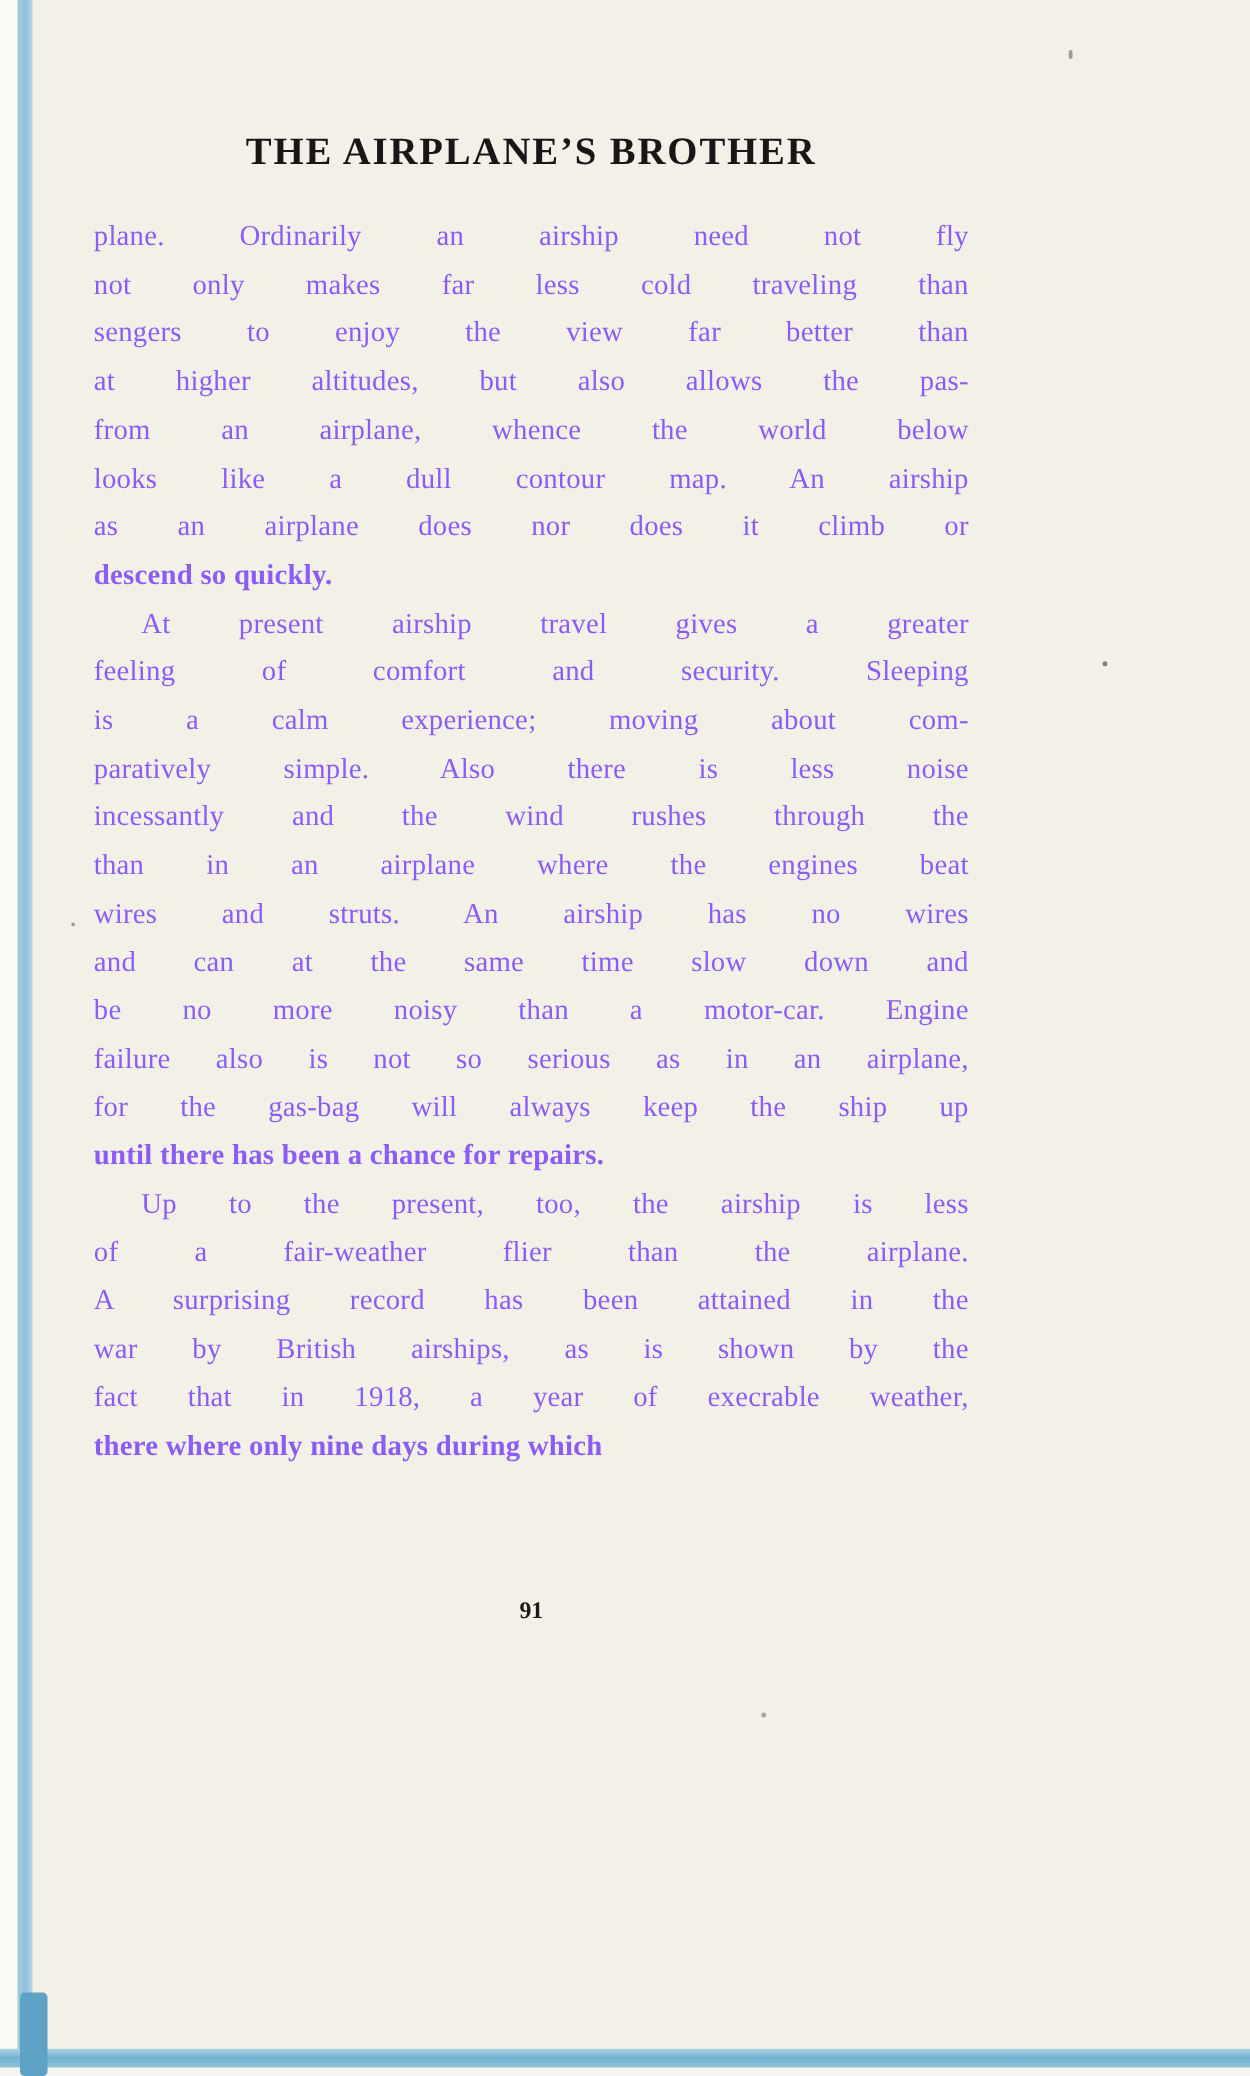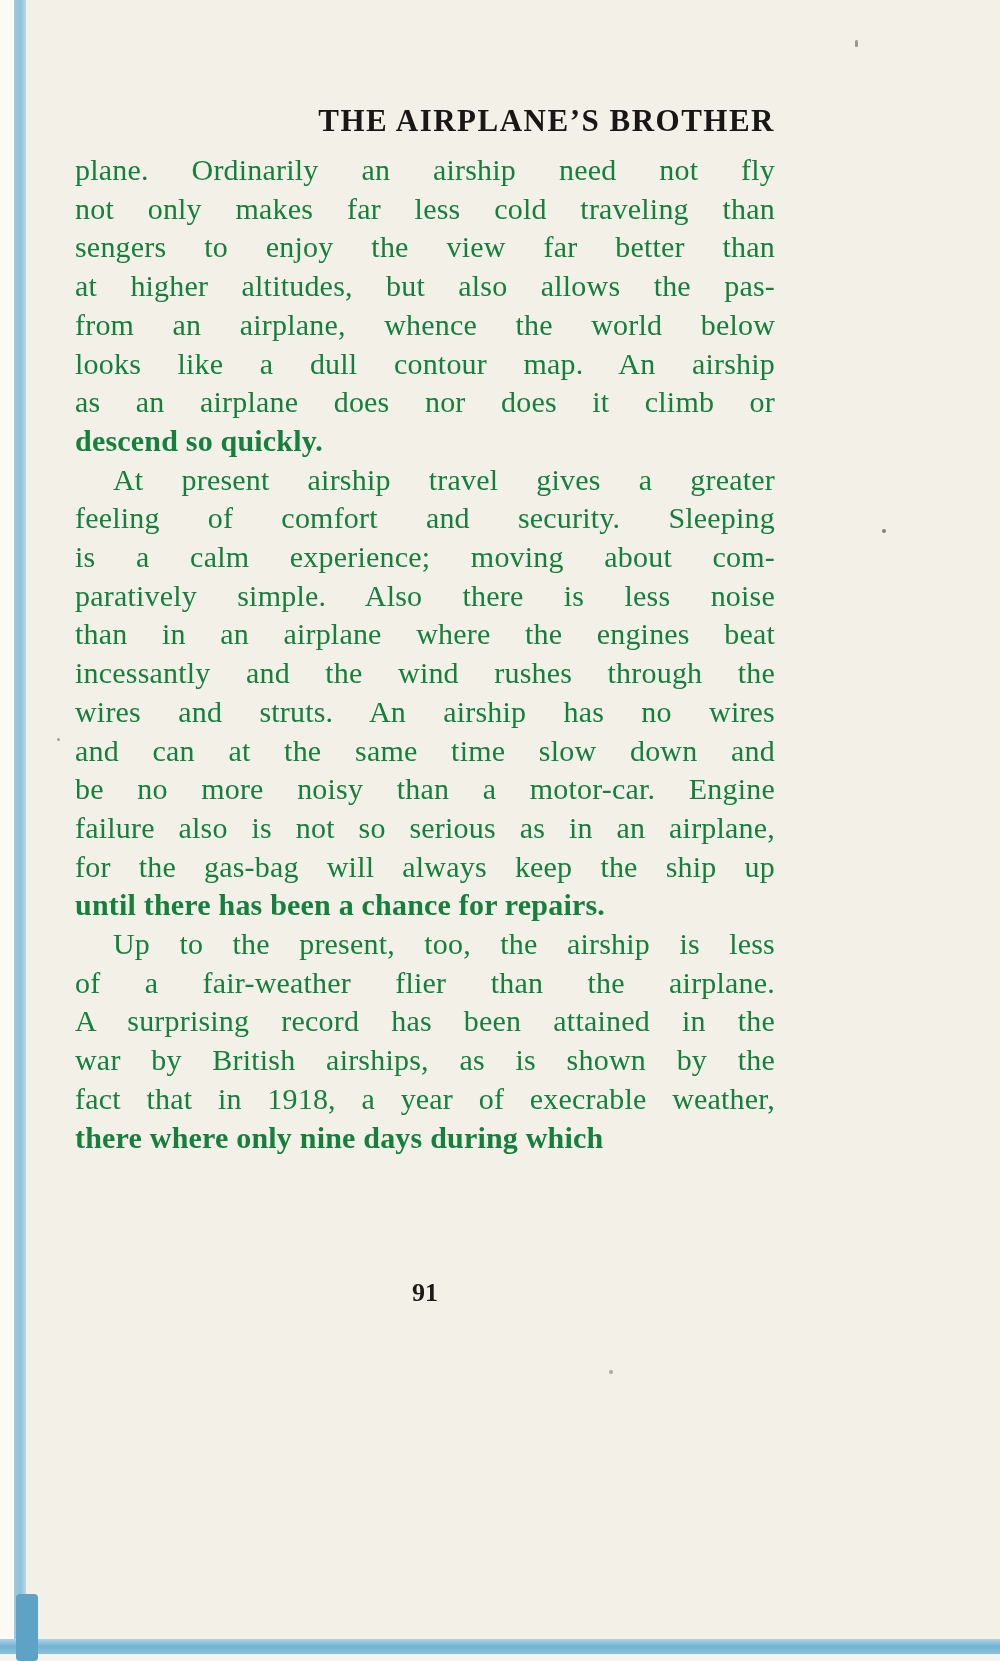--- a/index.html
+++ b/index.html
@@ -39,48 +39,48 @@
   .speck { position: absolute; background: #55504a; border-radius: 50%; }
   .speck.s1 { left: 855px; top: 40px;  width: 3px; height: 7px; opacity: .55; border-radius: 2px; }
   .speck.s2 { left: 882px; top: 529px; width: 4px; height: 4px; opacity: .7; }
   .speck.s3 { left: 57px;  top: 738px; width: 3px; height: 3px; opacity: .5; }
   .speck.s4 { left: 609px; top: 1370px; width: 4px; height: 4px; opacity: .45; }
 
   
   .title {
     position: absolute;
     left: 75px; top: 103px; width: 700px;
-    text-align: right;
+    text-align: center;
     font-size: 31px;
     font-weight: 700;
     letter-spacing: 1.5px;
     color: #181715;
     white-space: nowrap;
   }
   .body-text {
     position: absolute;
-    left: 75px; top: 151px; width: 700px;
-    color: #15803d;
-    font-size: 30px;
+    left: 75px; top: 170px; width: 700px;
+    color: #8b5cf6;
+    font-size: 23px;
     line-height: 38.7px;
   }
   .paragraph { }
   .line {
     text-align: justify;
     text-align-last: justify;
     white-space: normal;
     letter-spacing: 0.2px;
   }
   .line.last { text-align-last: left; font-weight: bold; }
   .line.indent { padding-left: 38px; }
   .page-number {
     position: absolute;
     left: 75px; top: 1278px; width: 700px;
     text-align: center;
-    font-size: 26px;
+    font-size: 19px;
     font-weight: 700;
     color: #1b1a18;
   }
 </style>
 </head>
 <body>
 
 <div class="scan-page">
 
   <div class="edge-left-white"></div>
@@ -105,22 +105,22 @@
         <div class="line">from an airplane, whence the world below</div>
         <div class="line">looks like a dull contour map.  An airship</div>
         <div class="line">as an airplane does nor does it climb or</div>
         <div class="line last">descend so quickly.</div>
       </div>
       <div class="paragraph">
         <div class="line indent">At present airship travel gives a greater</div>
         <div class="line">feeling of comfort and security.  Sleeping</div>
         <div class="line">is a calm experience; moving about com-</div>
         <div class="line">paratively simple.  Also there is less noise</div>
+        <div class="line">incessantly and the wind rushes through the</div>
         <div class="line">than in an airplane where the engines beat</div>
-        <div class="line">incessantly and the wind rushes through the</div>
         <div class="line">wires and struts.  An airship has no wires</div>
         <div class="line">and can at the same time slow down and</div>
         <div class="line">be no more noisy than a motor-car.  Engine</div>
         <div class="line">failure also is not so serious as in an airplane,</div>
         <div class="line">for the gas-bag will always keep the ship up</div>
         <div class="line last">until there has been a chance for repairs.</div>
       </div>
       <div class="paragraph">
         <div class="line indent">Up to the present, too, the airship is less</div>
         <div class="line">of a fair-weather flier than the airplane.</div>

